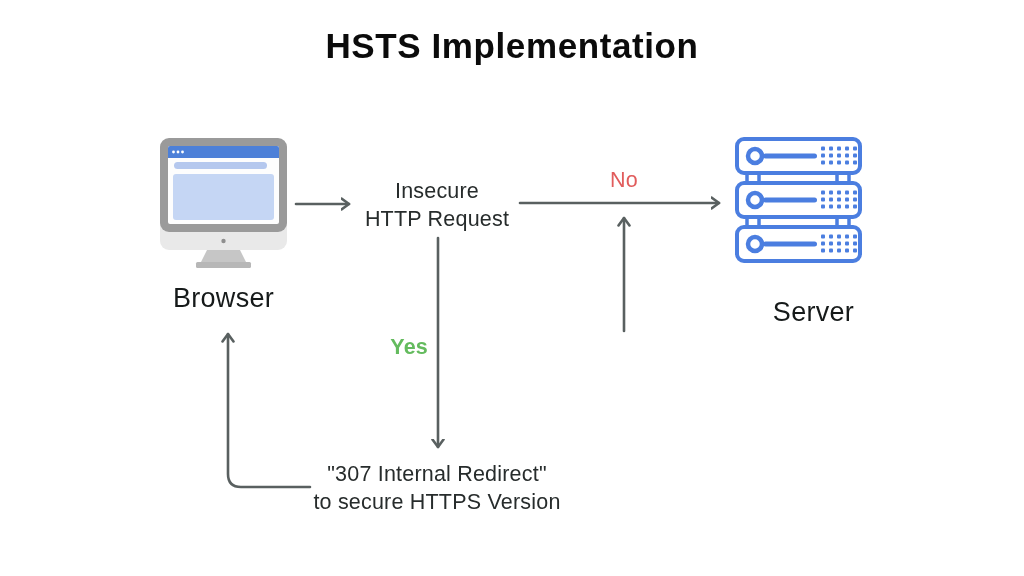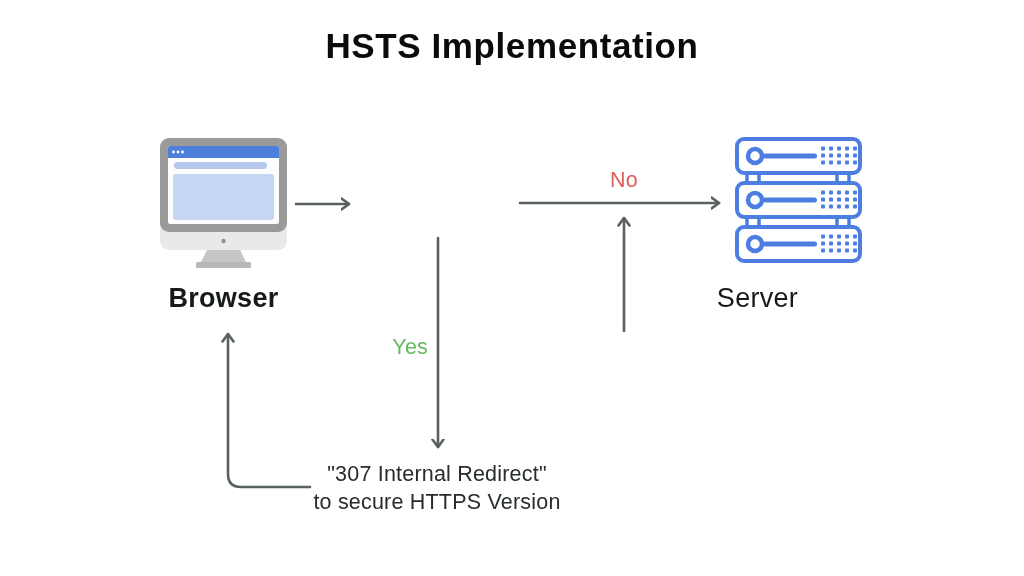--- a/index.html
+++ b/index.html
@@ -13,25 +13,25 @@
     font-size:21.5px;line-height:28px;font-weight:500;letter-spacing:.2px;
   }
   #title{
     top:26px;left:0;right:0;text-align:center;color:#0b0b0b;
     font-size:35px;font-weight:700;letter-spacing:.6px;
   }
   #browser-label,#server-label{
     top:283px;width:147px;text-align:center;color:#161a1a;
     font-size:27px;font-weight:500;letter-spacing:.3px;white-space:nowrap;
   }
-  #browser-label{left:150px;font-weight:bold;}
-  #server-label{left:684px;}
+  #browser-label{left:150px;}
+  #server-label{left:740px;margin-top:14px;}
   #insecure-http-label{top:177px;left:337px;width:200px;}
   #no-label{top:166px;left:598px;width:52px;color:#e15c5c;font-weight:400;}
-  #yes-label{top:333px;left:378px;width:50px;color:#64bb5e;font-weight:400;text-align:right;}
+  #yes-label{top:333px;left:378px;width:50px;color:#64bb5e;font-weight:700;text-align:right;}
   #blocked-note{top:334px;left:495px;width:255px;}
   #redirect-note{top:460px;left:287px;width:300px;}
 
   
   .arrow-line{stroke:#596060;stroke-width:2.6;fill:none;stroke-linecap:round;}
   .srv-box{fill:#ffffff;stroke:#4b7ee0;stroke-width:4;}
   .srv-ring{fill:#ffffff;stroke:#4b7ee0;stroke-width:4.5;}
   .srv-bar{fill:#4b7ee0;}
   .srv-dot{fill:#4b7ee0;}
   .srv-tab{fill:#ffffff;stroke:#4b7ee0;stroke-width:3.5;}
@@ -101,18 +101,20 @@
     <rect class="srv-tab" x="12" y="33" width="12" height="14"></rect>
     <rect class="srv-tab" x="102" y="33" width="12" height="14"></rect>
     <rect class="srv-tab" x="12" y="77" width="12" height="14"></rect>
     <rect class="srv-tab" x="102" y="77" width="12" height="14"></rect>
     <use href="#srv-unit" y="0"></use>
     <use href="#srv-unit" y="44"></use>
     <use href="#srv-unit" y="88"></use>
   </svg>
   <div id="server-label" class="abs">Server</div>
 
+  <div id="insecure-http-label" class="abs txt">Insecure
+HTTP Request</div>
   <div id="no-label" class="abs txt">No</div>
   <div id="yes-label" class="abs txt">Yes</div>
   <div id="redirect-note" class="abs txt">"307 Internal Redirect"
 to secure HTTPS Version</div>
 
 </div>
 
 </body></html>

